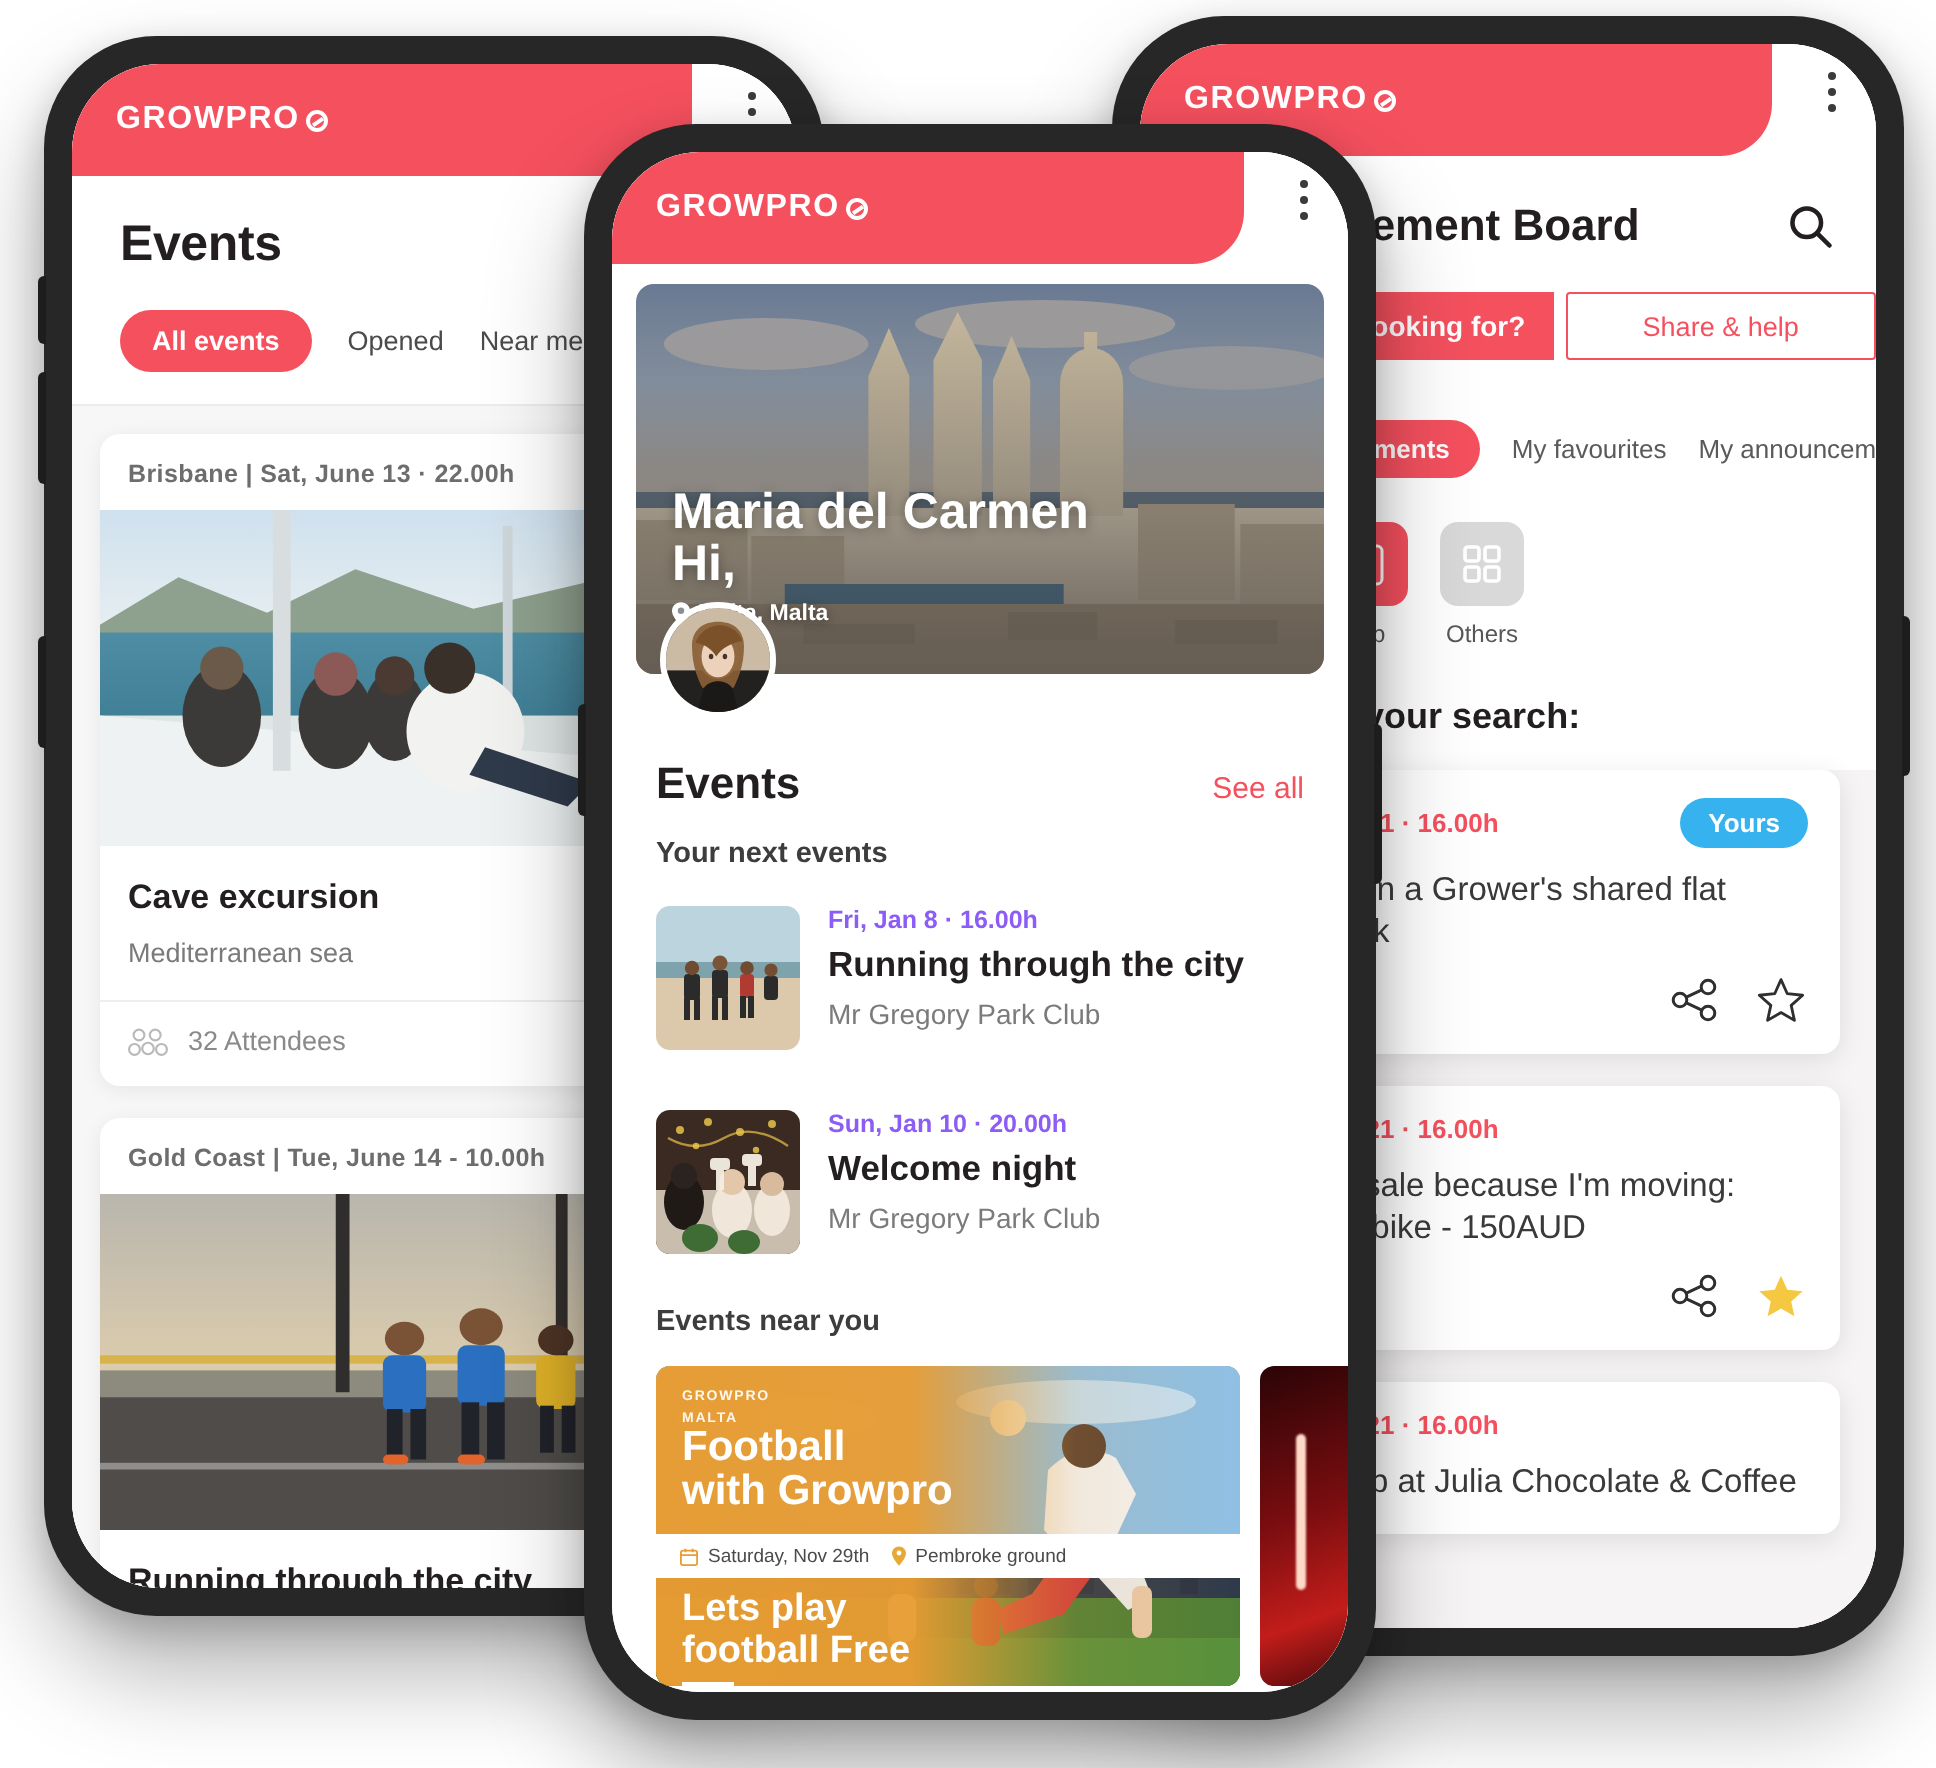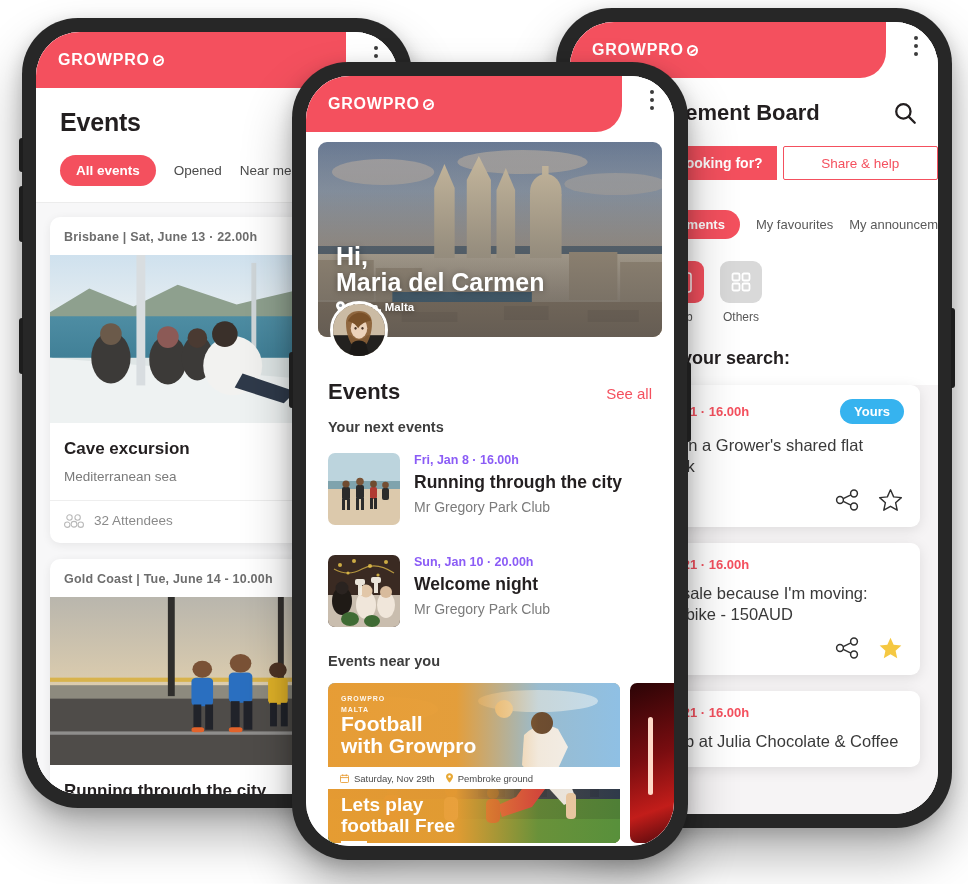--- a/index.html
+++ b/index.html
@@ -508,22 +508,22 @@
             </g>
             <g fill="#9e8a6e" opacity=".6">
               <rect x="20" y="166" width="40" height="12"></rect>
                 <rect x="90" y="170" width="60" height="10"></rect>
               <rect x="200" y="164" width="48" height="14"></rect>
                 <rect x="290" y="168" width="55" height="12"></rect>
             </g>
           </svg>
           <div class="scrim"></div>
           <div class="hi">
+            <div>Maria del Carmen</div>
             <div>Hi,</div>
-            <div>Maria del Carmen</div>
           </div>
           <div class="loc">
             <svg width="9" height="12" viewBox="0 0 10 13">
               <path d="M5 0C2.2 0 0 2.1 0 4.8 0 8.3 5 13 5 13s5-4.7 5-8.2C10 2.1 7.8 0 5 0z" fill="#fff"></path>
               <circle cx="5" cy="4.7" r="1.8" fill="#8a8f96"></circle>
             </svg>
             <span>Malta, Malta</span>
           </div>
         </div>
 

